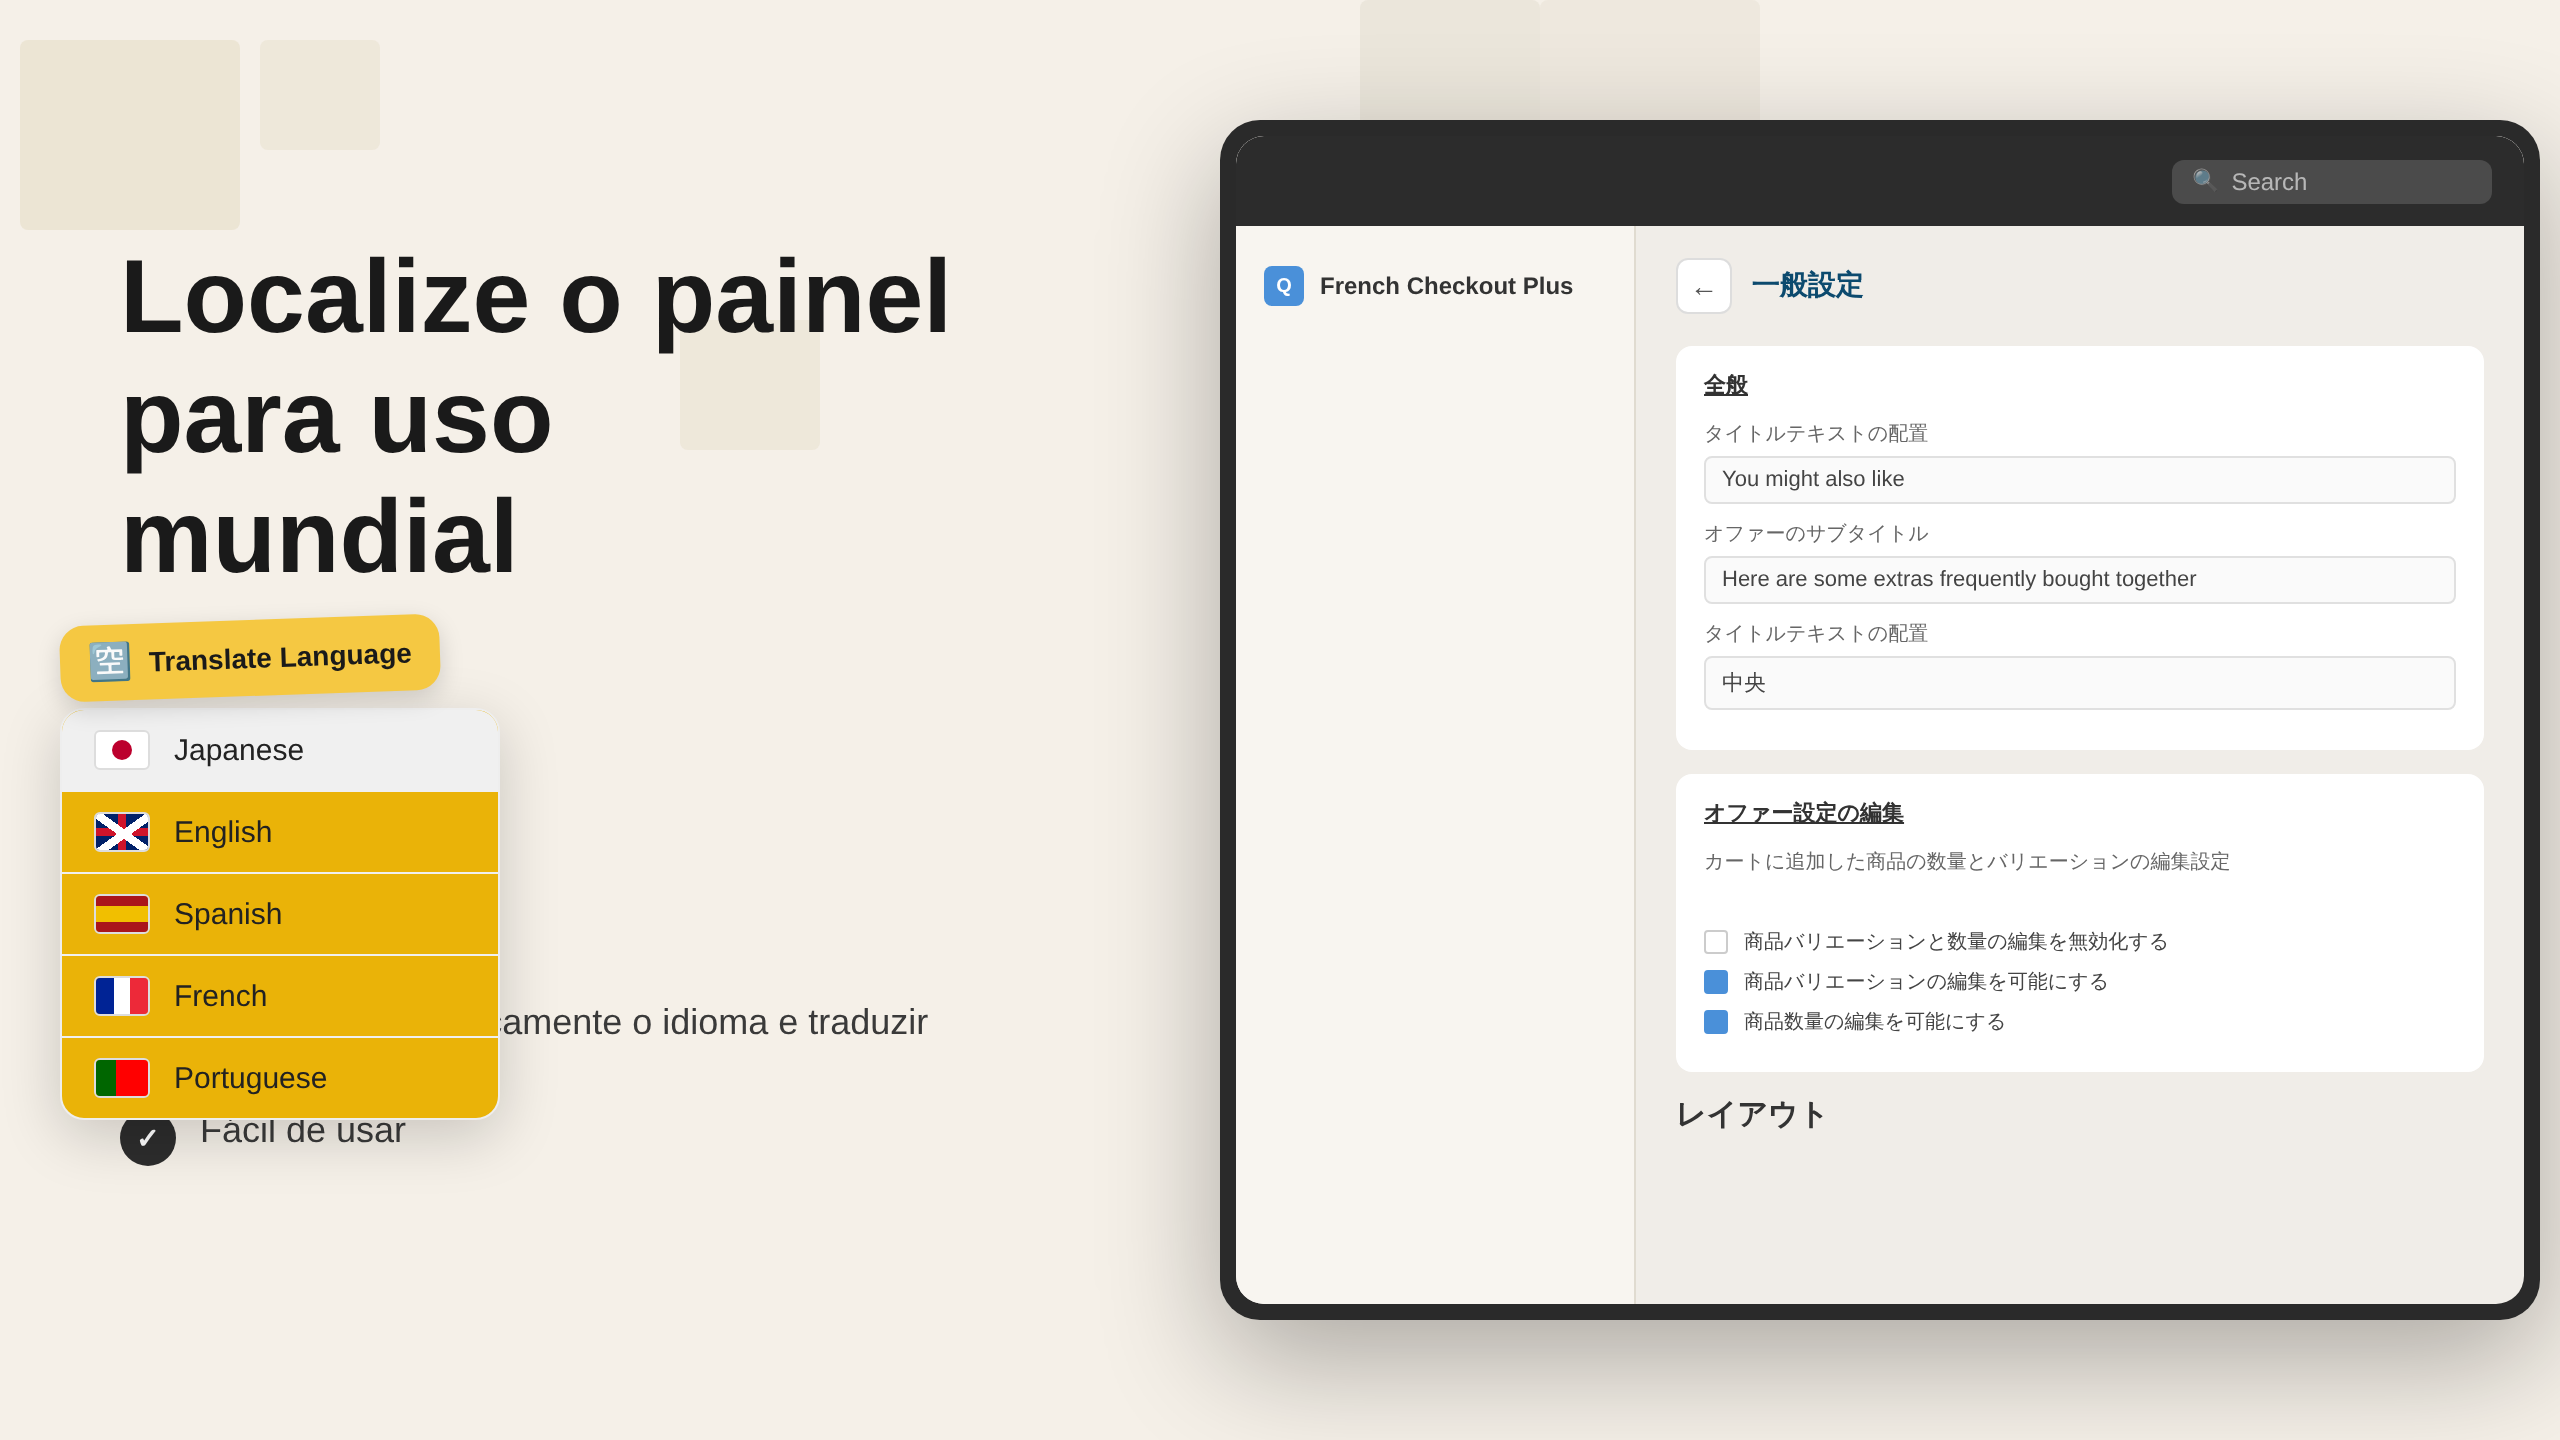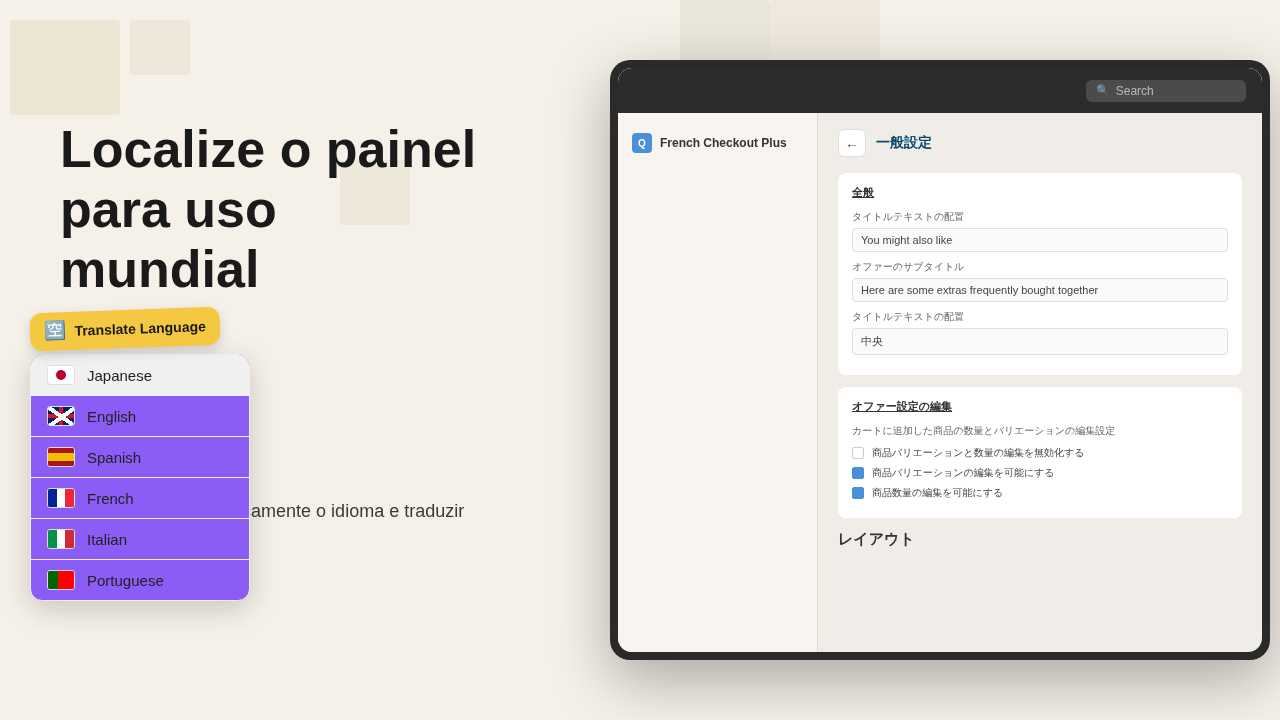--- a/index.html
+++ b/index.html
@@ -290,21 +290,21 @@
       font-size: 14px;
       font-weight: 700;
       color: #1a1a1a;
     }
 
     .translate-icon {
       font-size: 18px;
     }
 
     .language-list {
-      background: #8b5cf6;
+      background: #eab308;
       border-radius: 12px;
       box-shadow: 0 8px 30px rgba(0,0,0,0.18);
       overflow: hidden;
       border: 1px solid #eee;
     }
 
     .lang-item {
       display: flex;
       align-items: center;
       gap: 12px;
@@ -467,21 +467,21 @@
             <div class="field-label">オファーのサブタイトル</div>
             <div class="field-value">Here are some extras frequently bought together</div>
 
             <div class="field-label">タイトルテキストの配置</div>
             <div class="field-value">中央</div>
           </div>
 
           <div class="section-group2">
             <div class="group-label">オファー設定の編集</div>
             <div class="field-label">カートに追加した商品の数量とバリエーションの編集設定</div>
-            <div style="margin-top:8px;">
+            <div style="margin-top:26px;">
               <div class="checkbox-row">
                 <div class="checkbox-box"></div>
                 <span class="checkbox-text">商品バリエーションと数量の編集を無効化する</span>
               </div>
               <div class="checkbox-row">
                 <div class="checkbox-box checked"></div>
                 <span class="checkbox-text">商品バリエーションの編集を可能にする</span>
               </div>
               <div class="checkbox-row">
                 <div class="checkbox-box checked"></div>
@@ -537,28 +537,20 @@
 
     <div class="lang-item">
       <div class="flag-fr">
         <div class="flag-fr-blue"></div>
         <div class="flag-fr-white"></div>
         <div class="flag-fr-red"></div>
       </div>
       <span class="lang-name">French</span>
     </div>
 
-    <div class="lang-item">
-      <div class="flag-it">
-        <div class="flag-it-green"></div>
-        <div class="flag-it-white"></div>
-        <div class="flag-it-red"></div>
-      </div>
-      <span class="lang-name">Italian</span>
-    </div>
 
     <div class="lang-item">
       <div class="flag-pt">
         <div class="flag-pt-green"></div>
         <div class="flag-pt-red"></div>
       </div>
       <span class="lang-name">Portuguese</span>
     </div>
   </div>
 </div>

